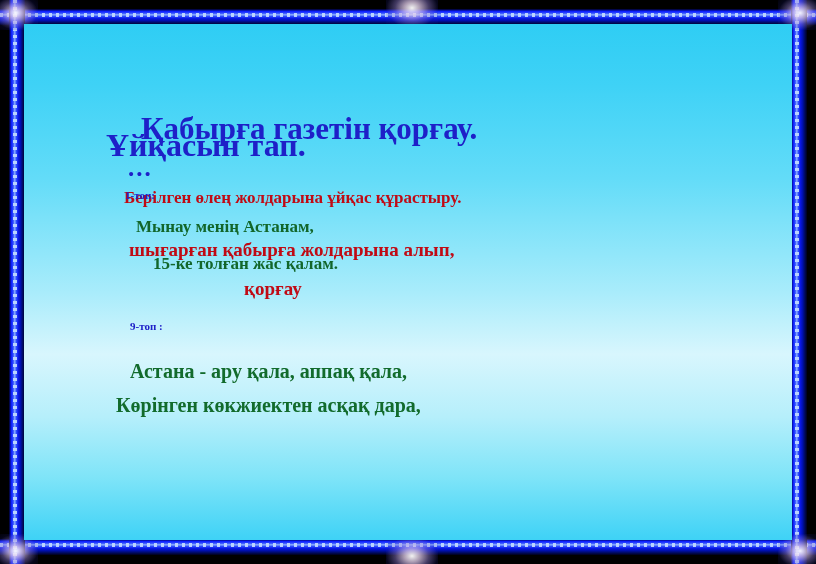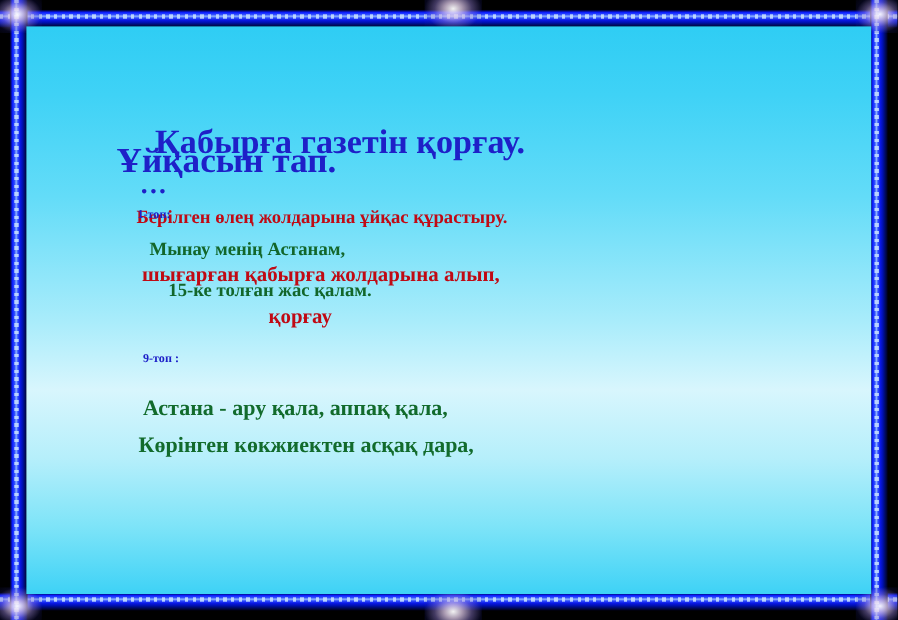--- a/index.html
+++ b/index.html
@@ -233,16 +233,16 @@
     <div class="tb red-line-big" style="left: 105px; top: 216px;">шығарған қабырға жолдарына алып,</div>
 
     <div class="tb green-line" style="left: 129px; top: 231px;">15-ке толған жас қалам.</div>
 
     <div class="tb red-line-big" style="left: 220px; top: 255px;">қорғау</div>
 
     <div class="tb blue-label" style="left: 106px; top: 297px;">9-топ :</div>
 
     <div class="tb dark-green-line" style="left: 106px; top: 337px;">Астана - ару қала, аппақ қала,</div>
 
-    <div class="tb dark-green-line" style="left: 102px; top: 371px;">Көрінген көкжиектен асқақ дара,</div>
+    <div class="tb dark-green-line" style="left: 92px; top: 371px;">Көрінген көкжиектен асқақ дара,</div>
 
   </div>
 </div>
 
 </body></html>

